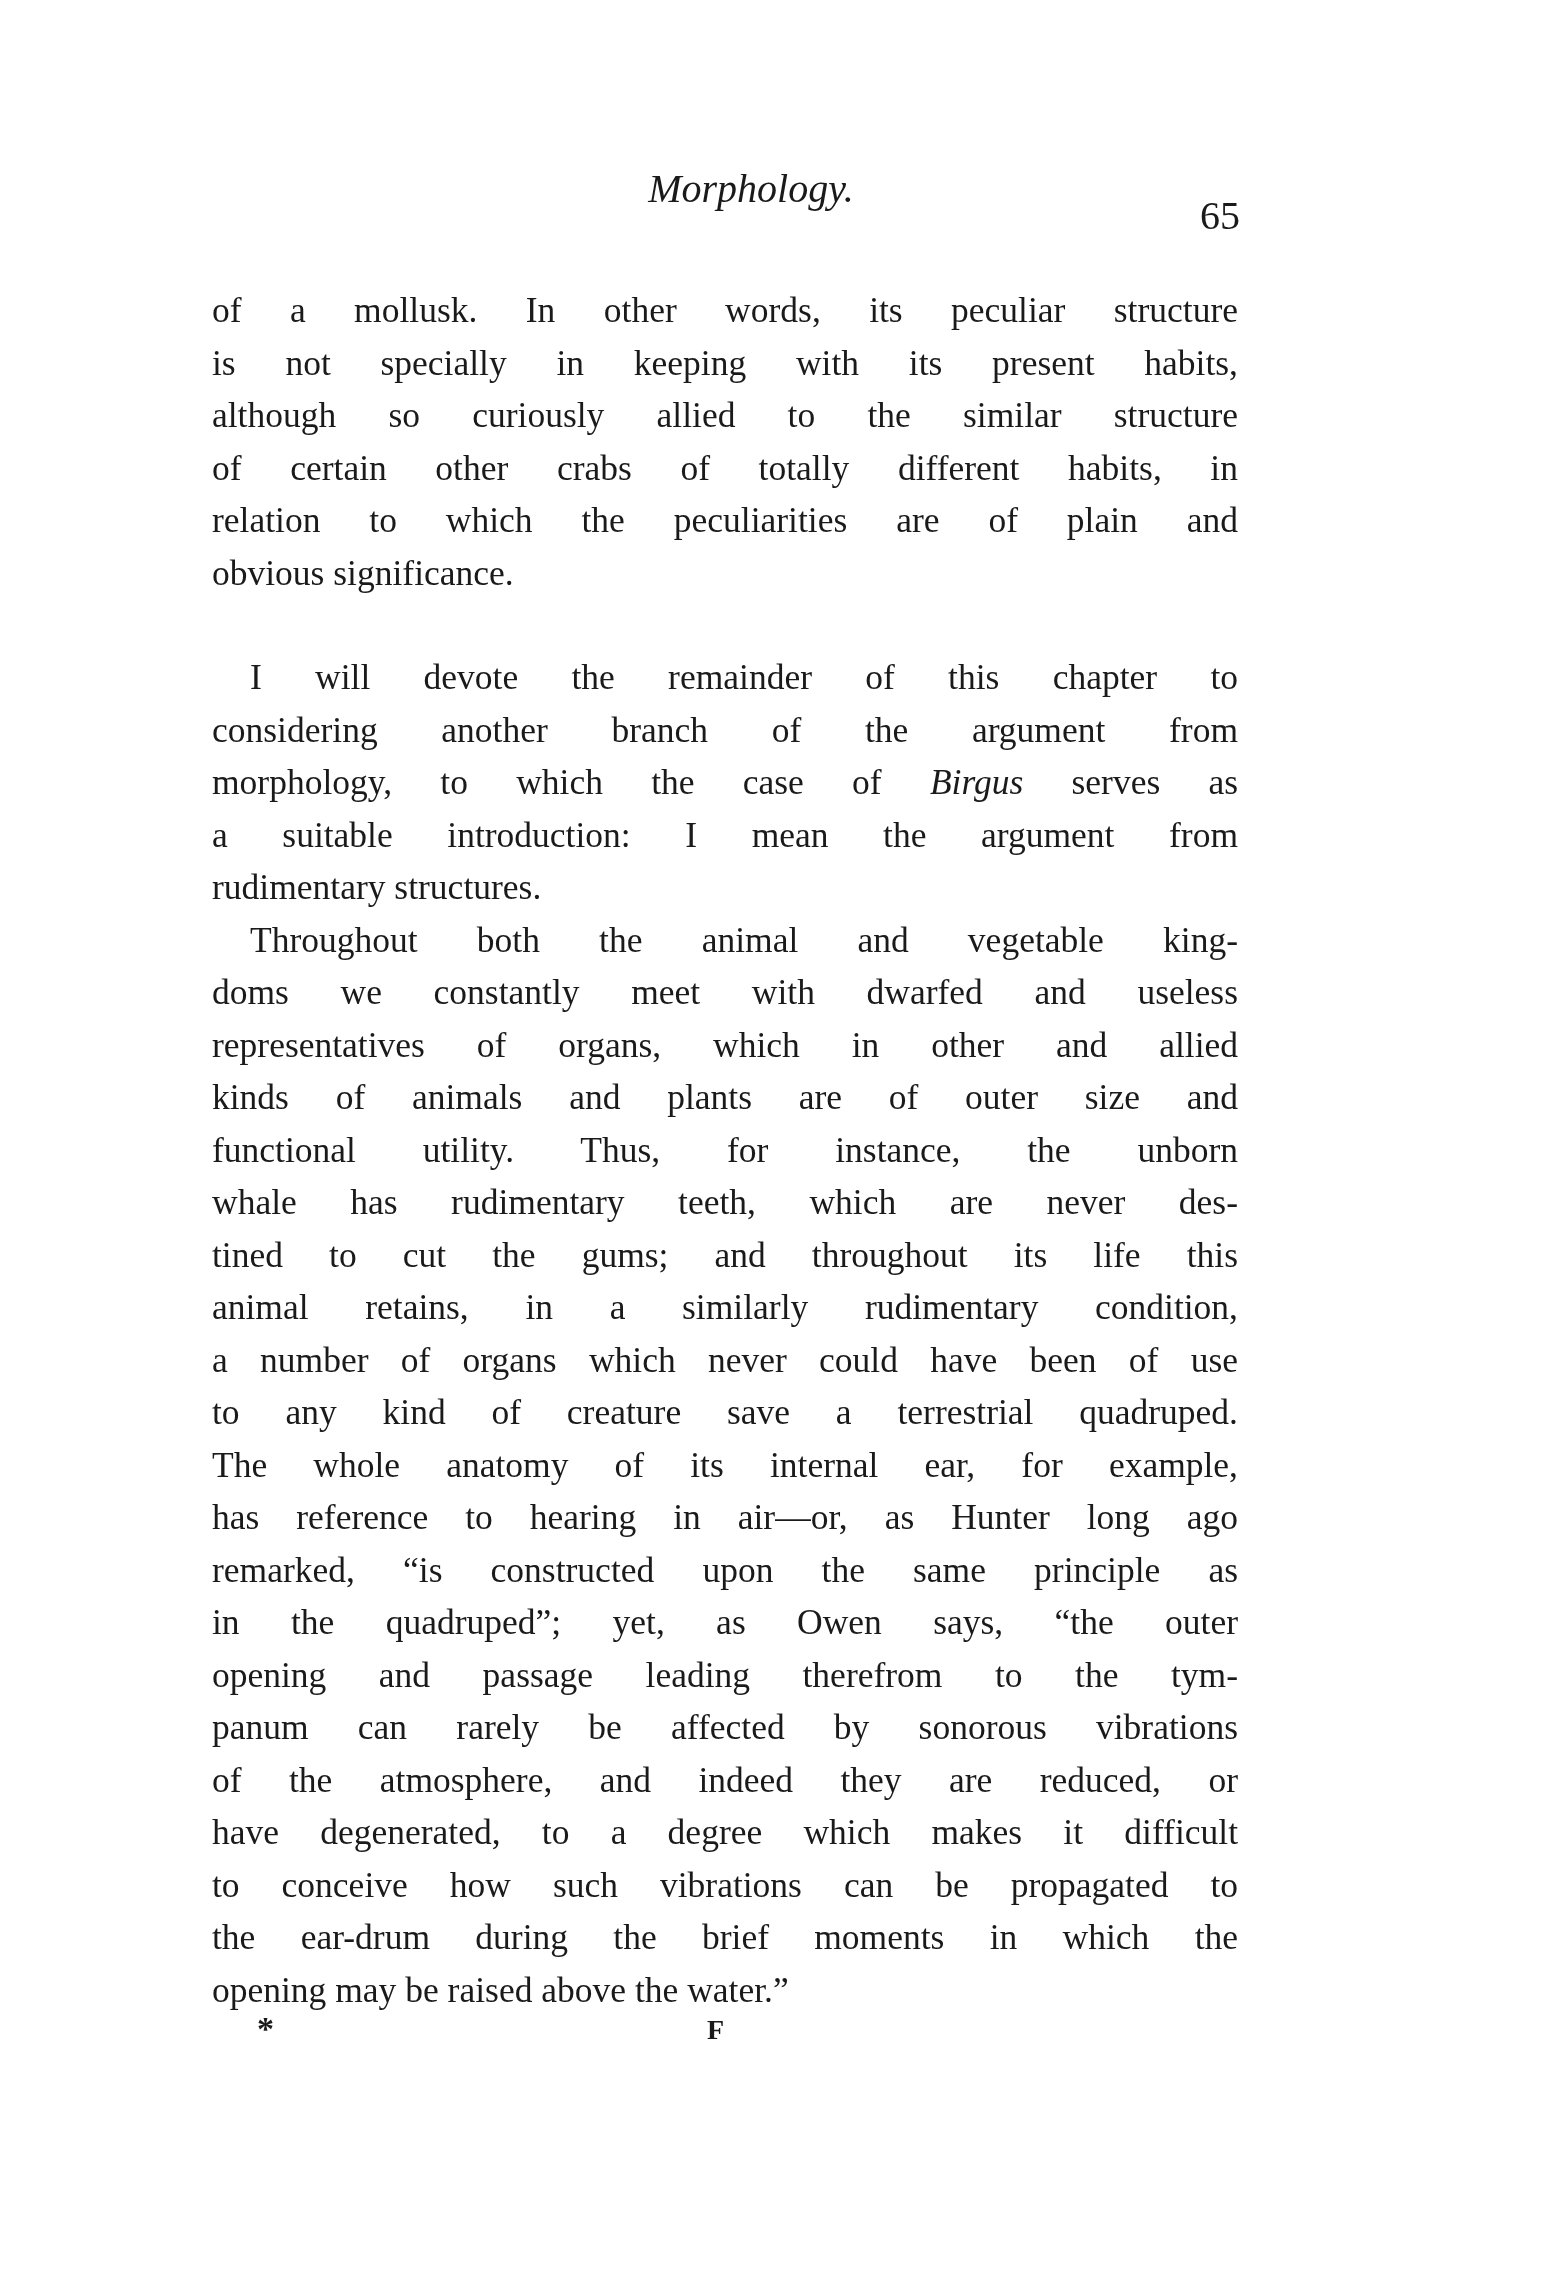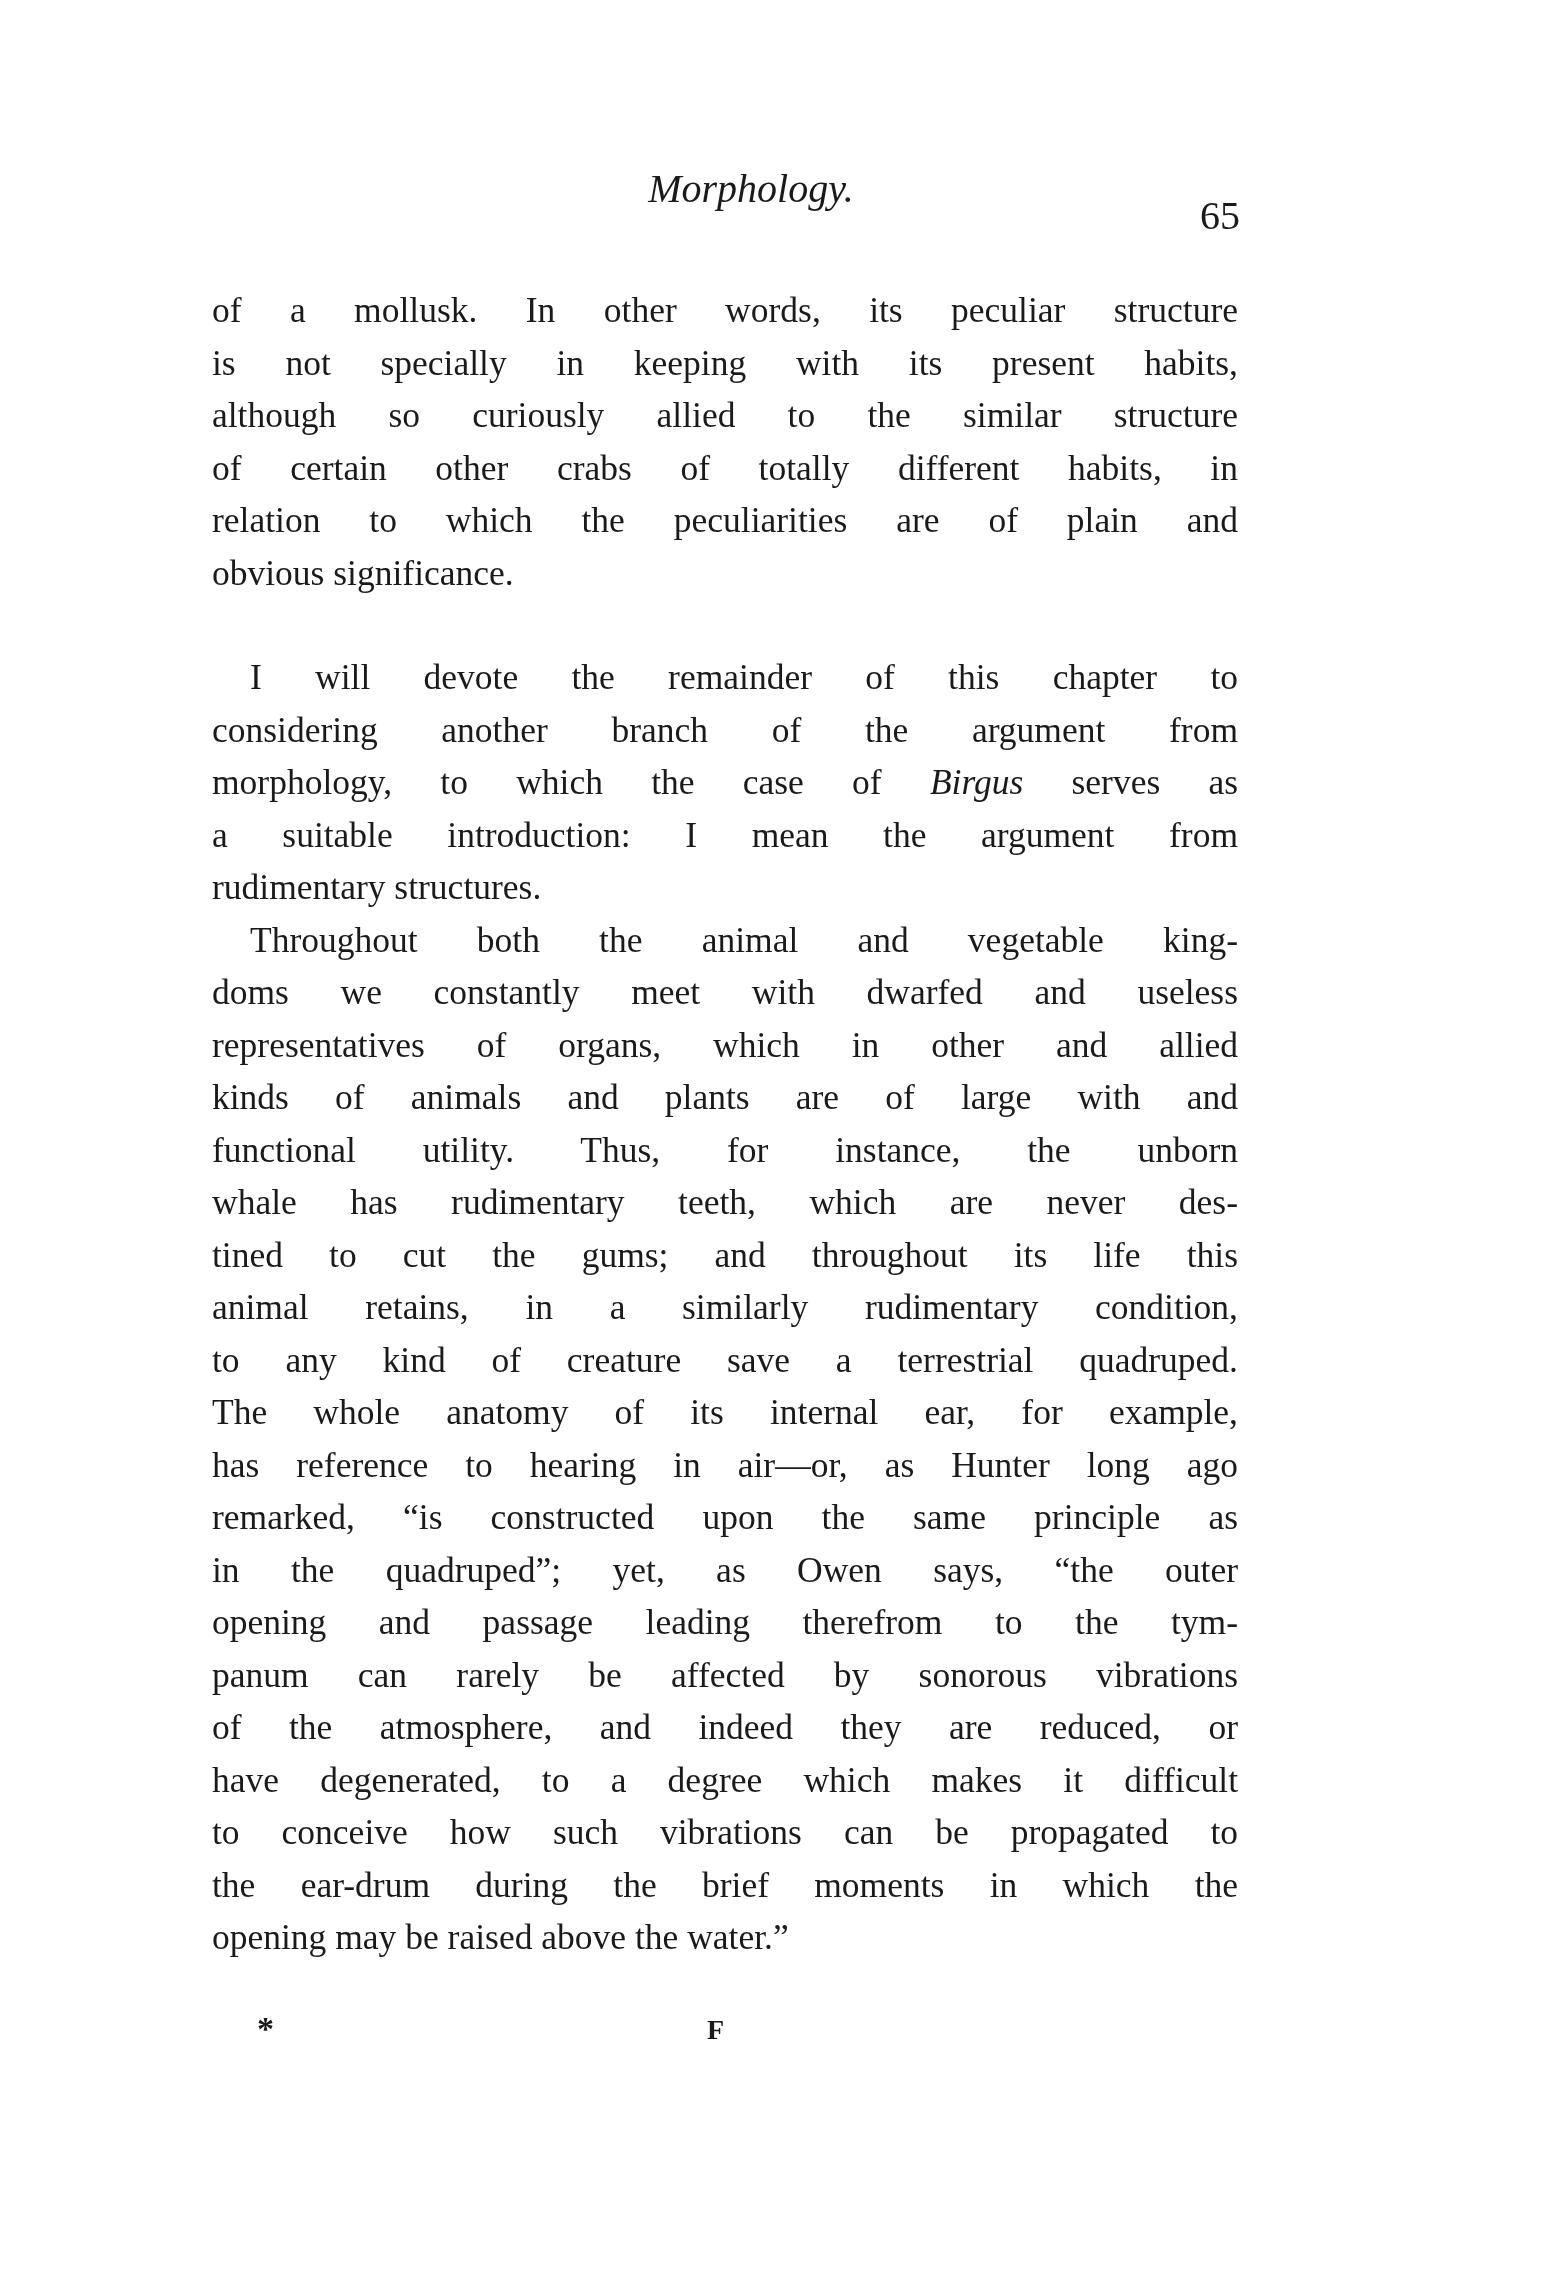--- a/index.html
+++ b/index.html
@@ -45,25 +45,26 @@
     <div class="line">considering another branch of the argument from</div>
     <div class="line"><span>morphology, to which the case of</span> <em>Birgus</em> <span>serves as</span></div>
     <div class="line">a suitable introduction:  I mean the argument from</div>
     <div class="line last">rudimentary structures.</div>
   </div>
 
   <div>
     <div class="line indent">Throughout both the animal and vegetable king-</div>
     <div class="line">doms we constantly meet with dwarfed and useless</div>
     <div class="line">representatives of organs, which in other and allied</div>
-    <div class="line">kinds of animals and plants are of large with and</div>
+    <div class="line">kinds of animals and plants are of outer size and</div>
     <div class="line">functional utility.  Thus, for instance, the unborn</div>
     <div class="line">whale has rudimentary teeth, which are never des-</div>
     <div class="line">tined to cut the gums; and throughout its life this</div>
     <div class="line">animal retains, in a similarly rudimentary condition,</div>
+    <div class="line">a number of organs which never could have been of use</div>
     <div class="line">to any kind of creature save a terrestrial quadruped.</div>
     <div class="line">The whole anatomy of its internal ear, for example,</div>
     <div class="line">has reference to hearing in air—or, as Hunter long ago</div>
     <div class="line">remarked, “is constructed upon the same principle as</div>
     <div class="line">in the quadruped”;  yet, as Owen says, “the outer</div>
     <div class="line">opening and passage leading therefrom to the tym-</div>
     <div class="line">panum can rarely be affected by sonorous vibrations</div>
     <div class="line">of the atmosphere, and indeed they are reduced, or</div>
     <div class="line">have degenerated, to a degree which makes it difficult</div>
     <div class="line">to conceive how such vibrations can be propagated to</div>

